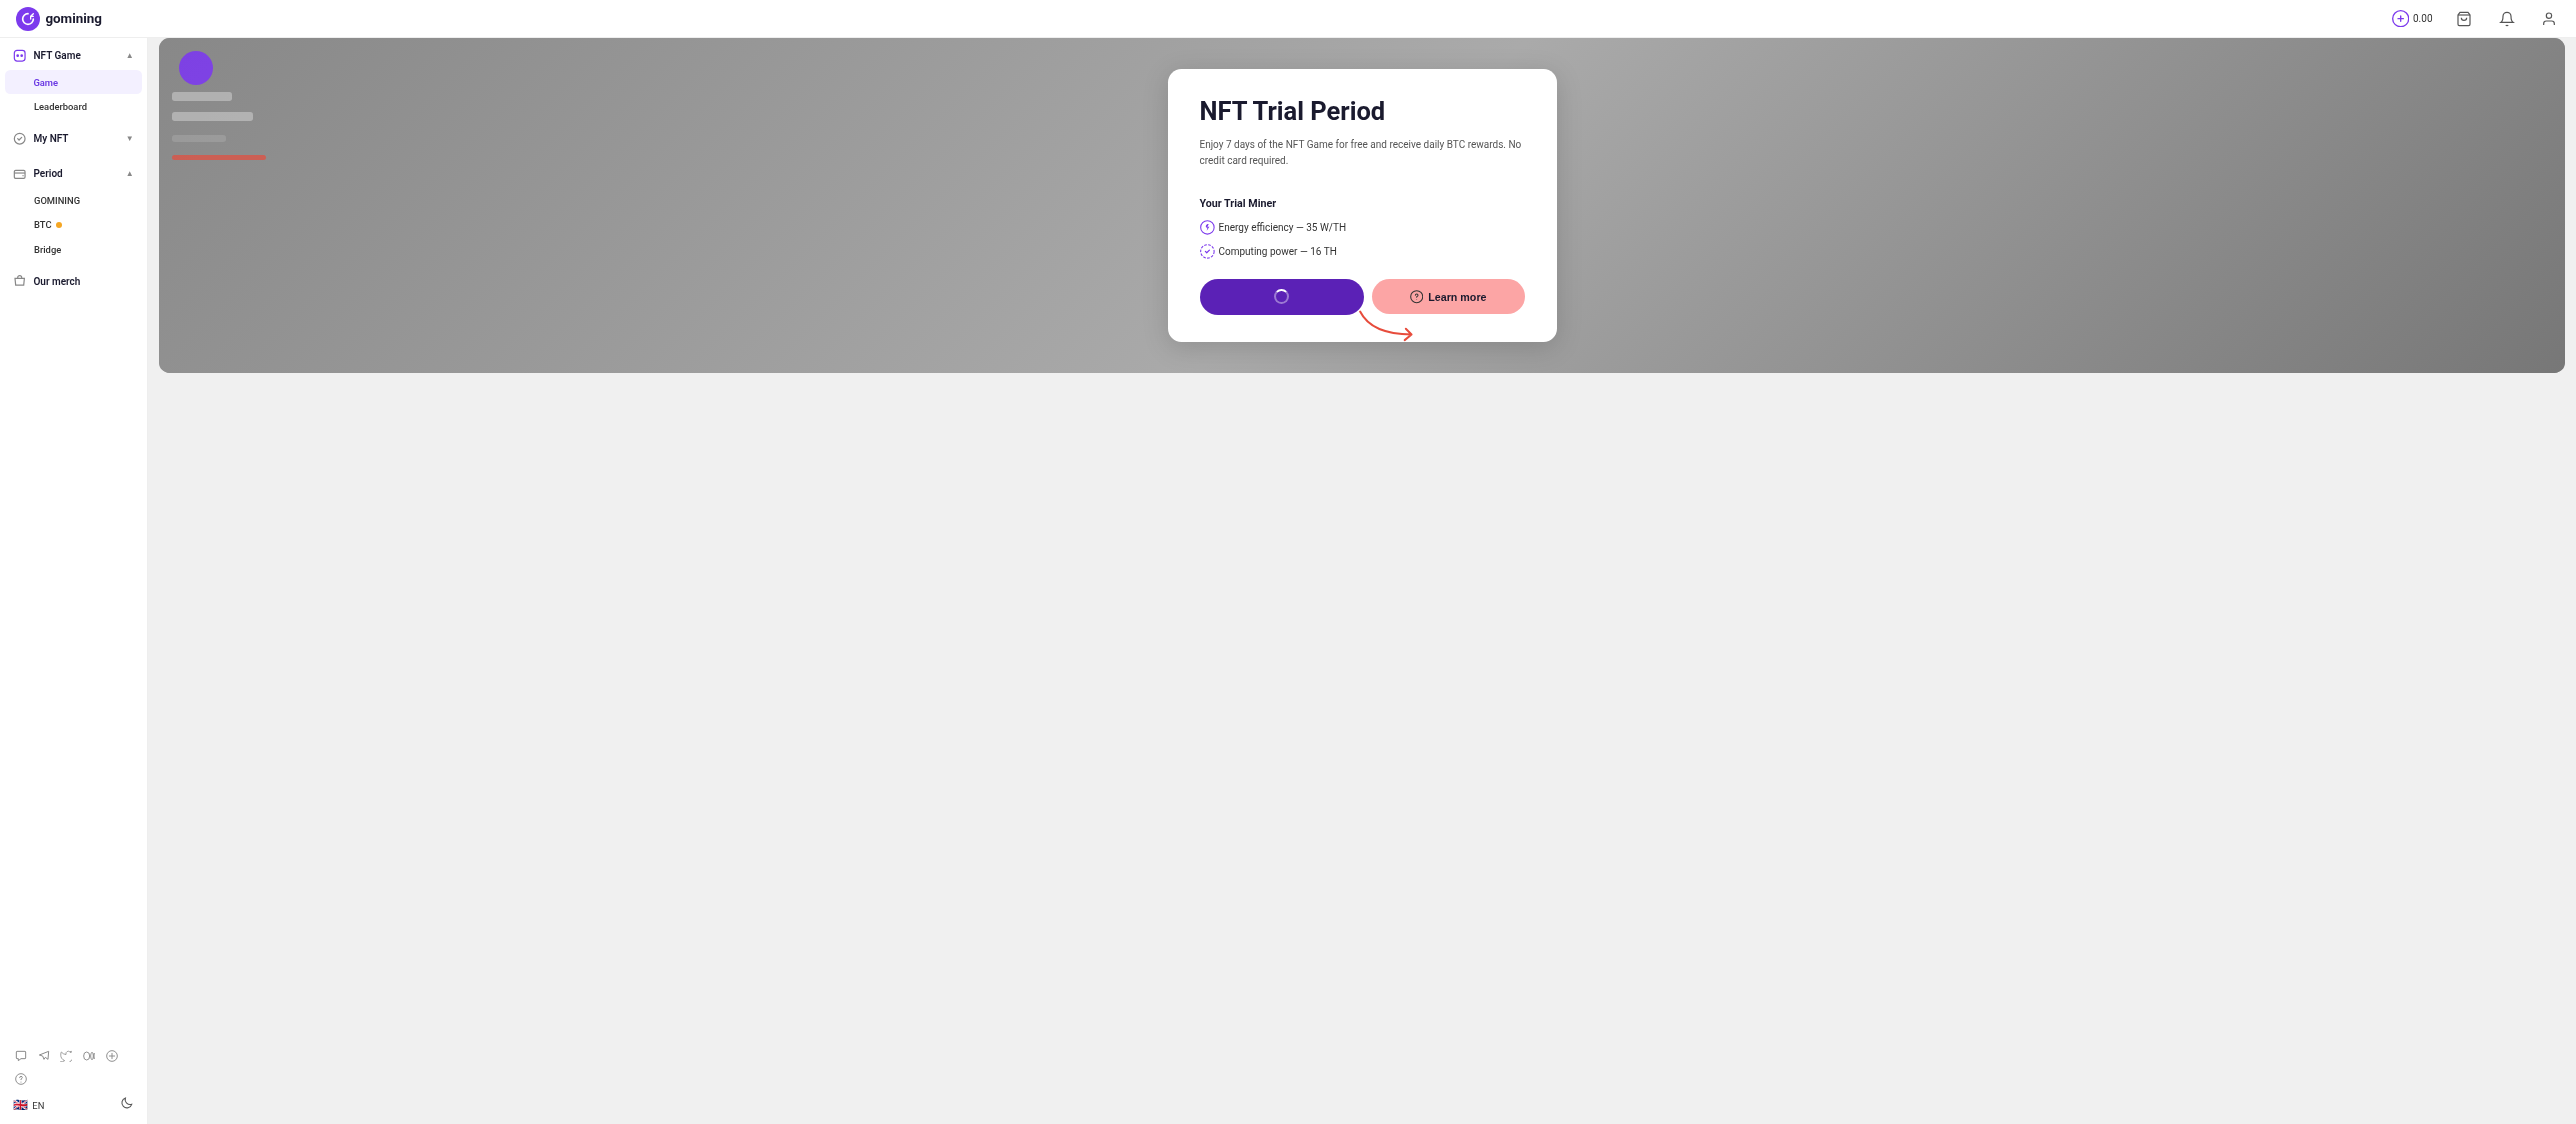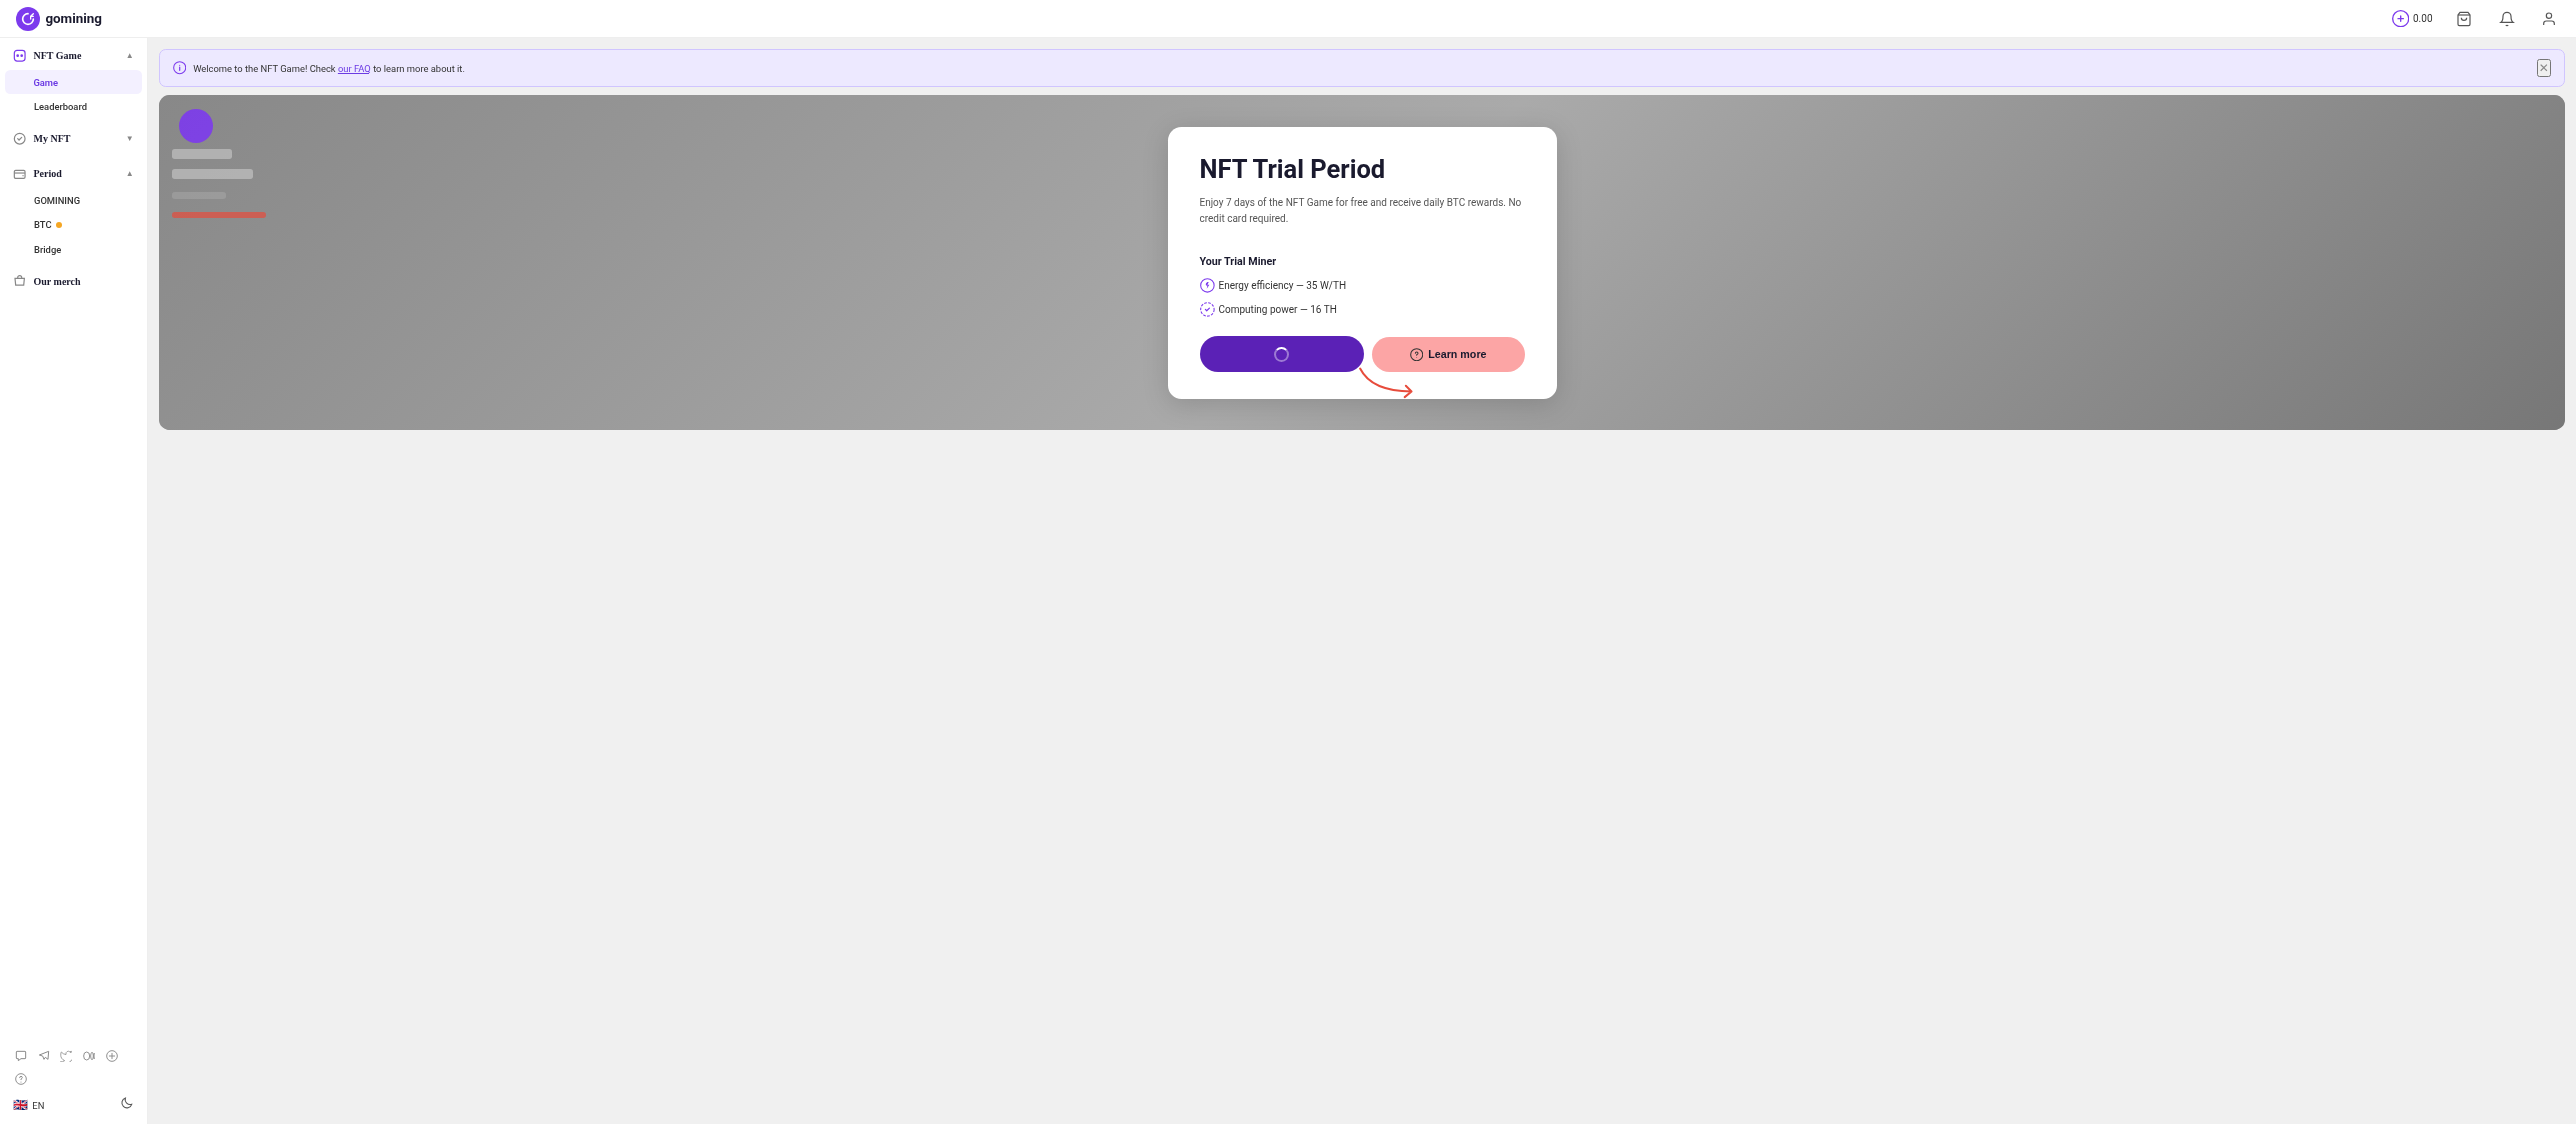--- a/index.html
+++ b/index.html
@@ -85,21 +85,20 @@
     }
     .sidebar-parent {
       display: flex;
       align-items: center;
       justify-content: space-between;
       padding: 8px 13.4px;
       cursor: pointer;
       font-size: 10px;
       font-weight: 600;
       color: #1a1a2e;
-      font-family: Liberation Serif, serif;
     }
     .sidebar-parent .icon-left {
       display: flex;
       align-items: center;
       gap: 6.7px;
     }
     .sidebar-child {
       padding: 6.7px 13.4px 6.7px 34px;
       font-size: 9.4px;
       color: #333;
@@ -549,33 +548,20 @@
           <svg width="13.4" height="13.4" viewBox="0 0 20 20" fill="none">
             <path d="M17.5 10.9a7.5 7.5 0 01-9.4-9.4A7.5 7.5 0 1017.5 10.9z" stroke="#555" stroke-width="1.6" fill="none"></path>
           </svg>
         </div>
       </div>
     </div>
   </nav>
 
   <main class="main">
 
-    <div class="banner">
-      <div class="banner-left">
-        <svg width="13.4" height="13.4" viewBox="0 0 20 20" fill="none">
-          <circle cx="10" cy="10" r="9" stroke="#7c3aed" stroke-width="1.6" fill="none"></circle>
-          <path d="M10 9v5" stroke="#7c3aed" stroke-width="1.8" stroke-linecap="round"></path>
-          <circle cx="10" cy="6.5" r="0.8" fill="#7c3aed"></circle>
-        </svg>
-        <span>
-          <span>Welcome to the NFT Game! Check </span><a class="banner-link">our FAQ</a><span> to learn more about it.</span>
-        </span>
-      </div>
-      <button class="banner-close">✕</button>
-    </div>
 
     <div class="game-area">
       <div class="bg-blur"></div>
       <div class="bg-circle"></div>
       <div class="bg-card-1"></div>
       <div class="bg-card-2"></div>
       <div class="bg-card-3"></div>
       <div class="bg-progress"></div>
 
       <div class="modal-card">

